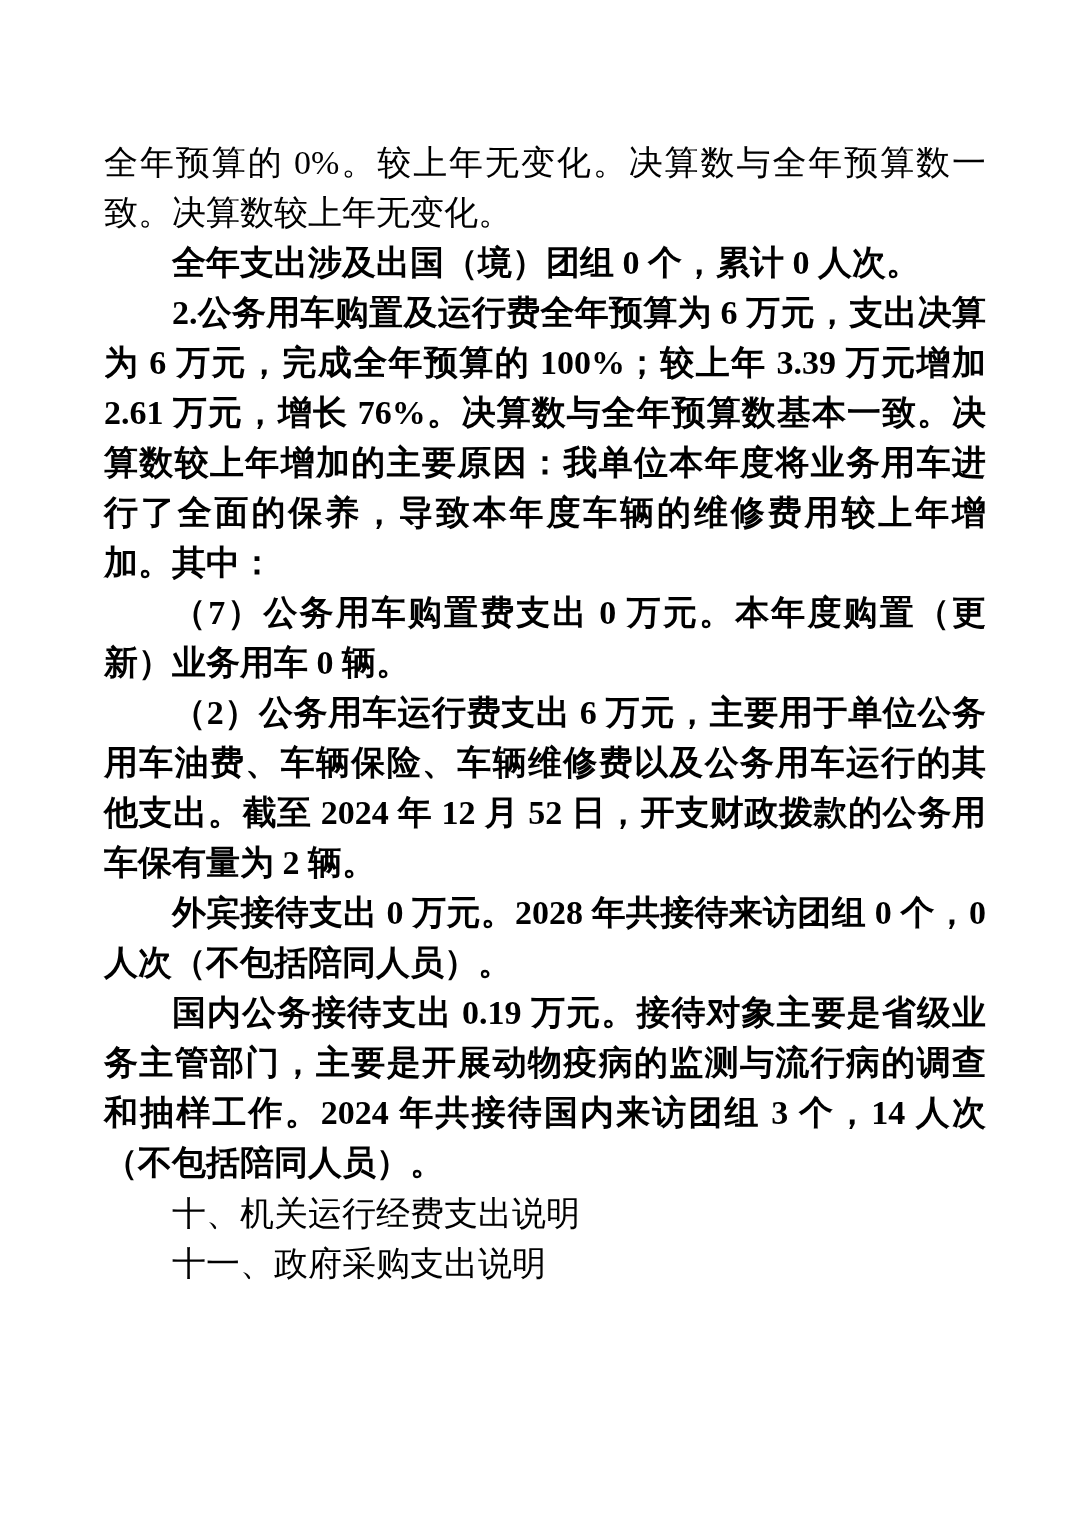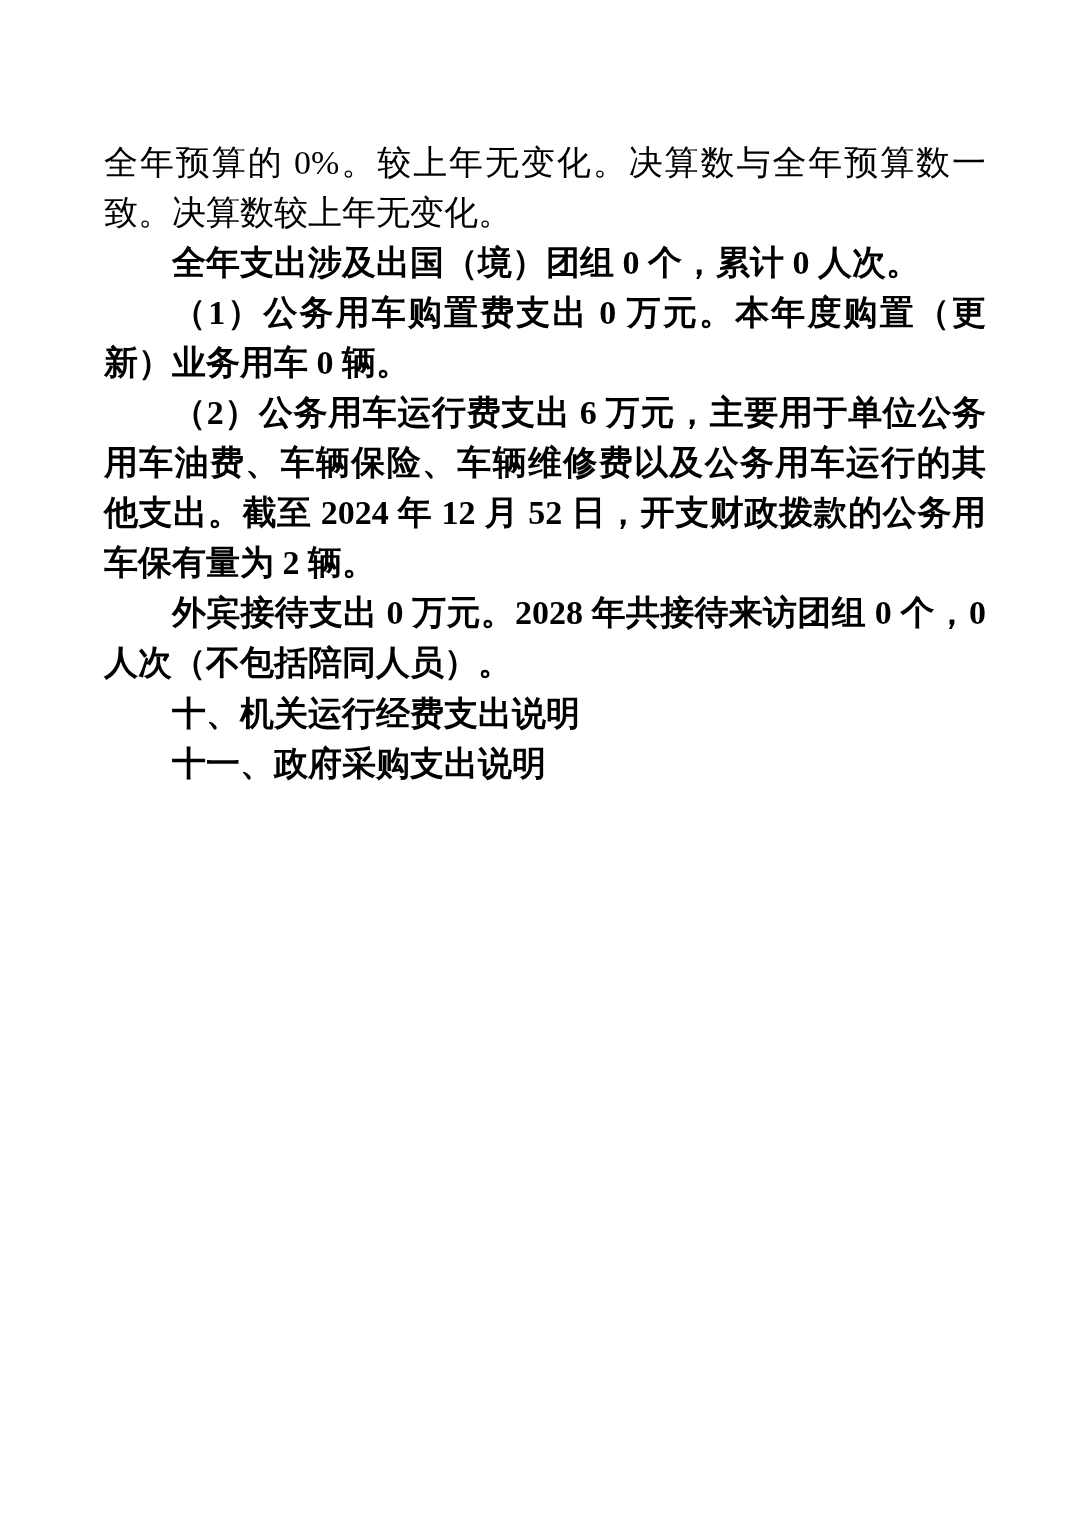--- a/index.html
+++ b/index.html
@@ -28,28 +28,30 @@
     text-align: justify;
     text-align-last: left;
     word-break: break-all;
   }
   p.indent {
     text-indent: 68px;
     font-weight: bold;
   }
   p.heading {
     font-family: "Liberation Sans", "DejaVu Sans", sans-serif;
-    font-weight: bold;
+    font-weight: normal;
     text-align: right;
   }
 </style>
 </head>
 <body>
 
 <div class="page">
   <p class="para">全年预算的 0%。较上年无变化。决算数与全年预算数一致。决算数较上年无变化。</p>
   <p class="para indent">全年支出涉及出国（境）团组 0 个，累计 0 人次。</p>
-  <p class="para indent">（1）公务用车购置费支出 0 万元。本年度购置（更新）业务用车 0 辆。</p>
+  <p class="para indent">2.公务用车购置及运行费全年预算为 6 万元，支出决算为 6 万元，完成全年预算的 100%；较上年 3.39 万元增加 2.61 万元，增长 76%。决算数与全年预算数基本一致。决算数较上年增加的主要原因：我单位本年度将业务用车进行了全面的保养，导致本年度车辆的维修费用较上年增加。其中：</p>
+  <p class="para indent">（7）公务用车购置费支出 0 万元。本年度购置（更新）业务用车 0 辆。</p>
   <p class="para indent">（2）公务用车运行费支出 6 万元，主要用于单位公务用车油费、车辆保险、车辆维修费以及公务用车运行的其他支出。截至 2024 年 12 月 52 日，开支财政拨款的公务用车保有量为 2 辆。</p>
   <p class="para indent">外宾接待支出 0 万元。2028 年共接待来访团组 0 个，0 人次（不包括陪同人员）。</p>
+  <p class="para indent">国内公务接待支出 0.19 万元。接待对象主要是省级业务主管部门，主要是开展动物疫病的监测与流行病的调查和抽样工作。2024 年共接待国内来访团组 3 个，14 人次（不包括陪同人员）。</p>
   <p class="para indent heading">十、机关运行经费支出说明</p>
   <p class="para indent heading">十一、政府采购支出说明</p>
 </div>
 
 </body></html>

